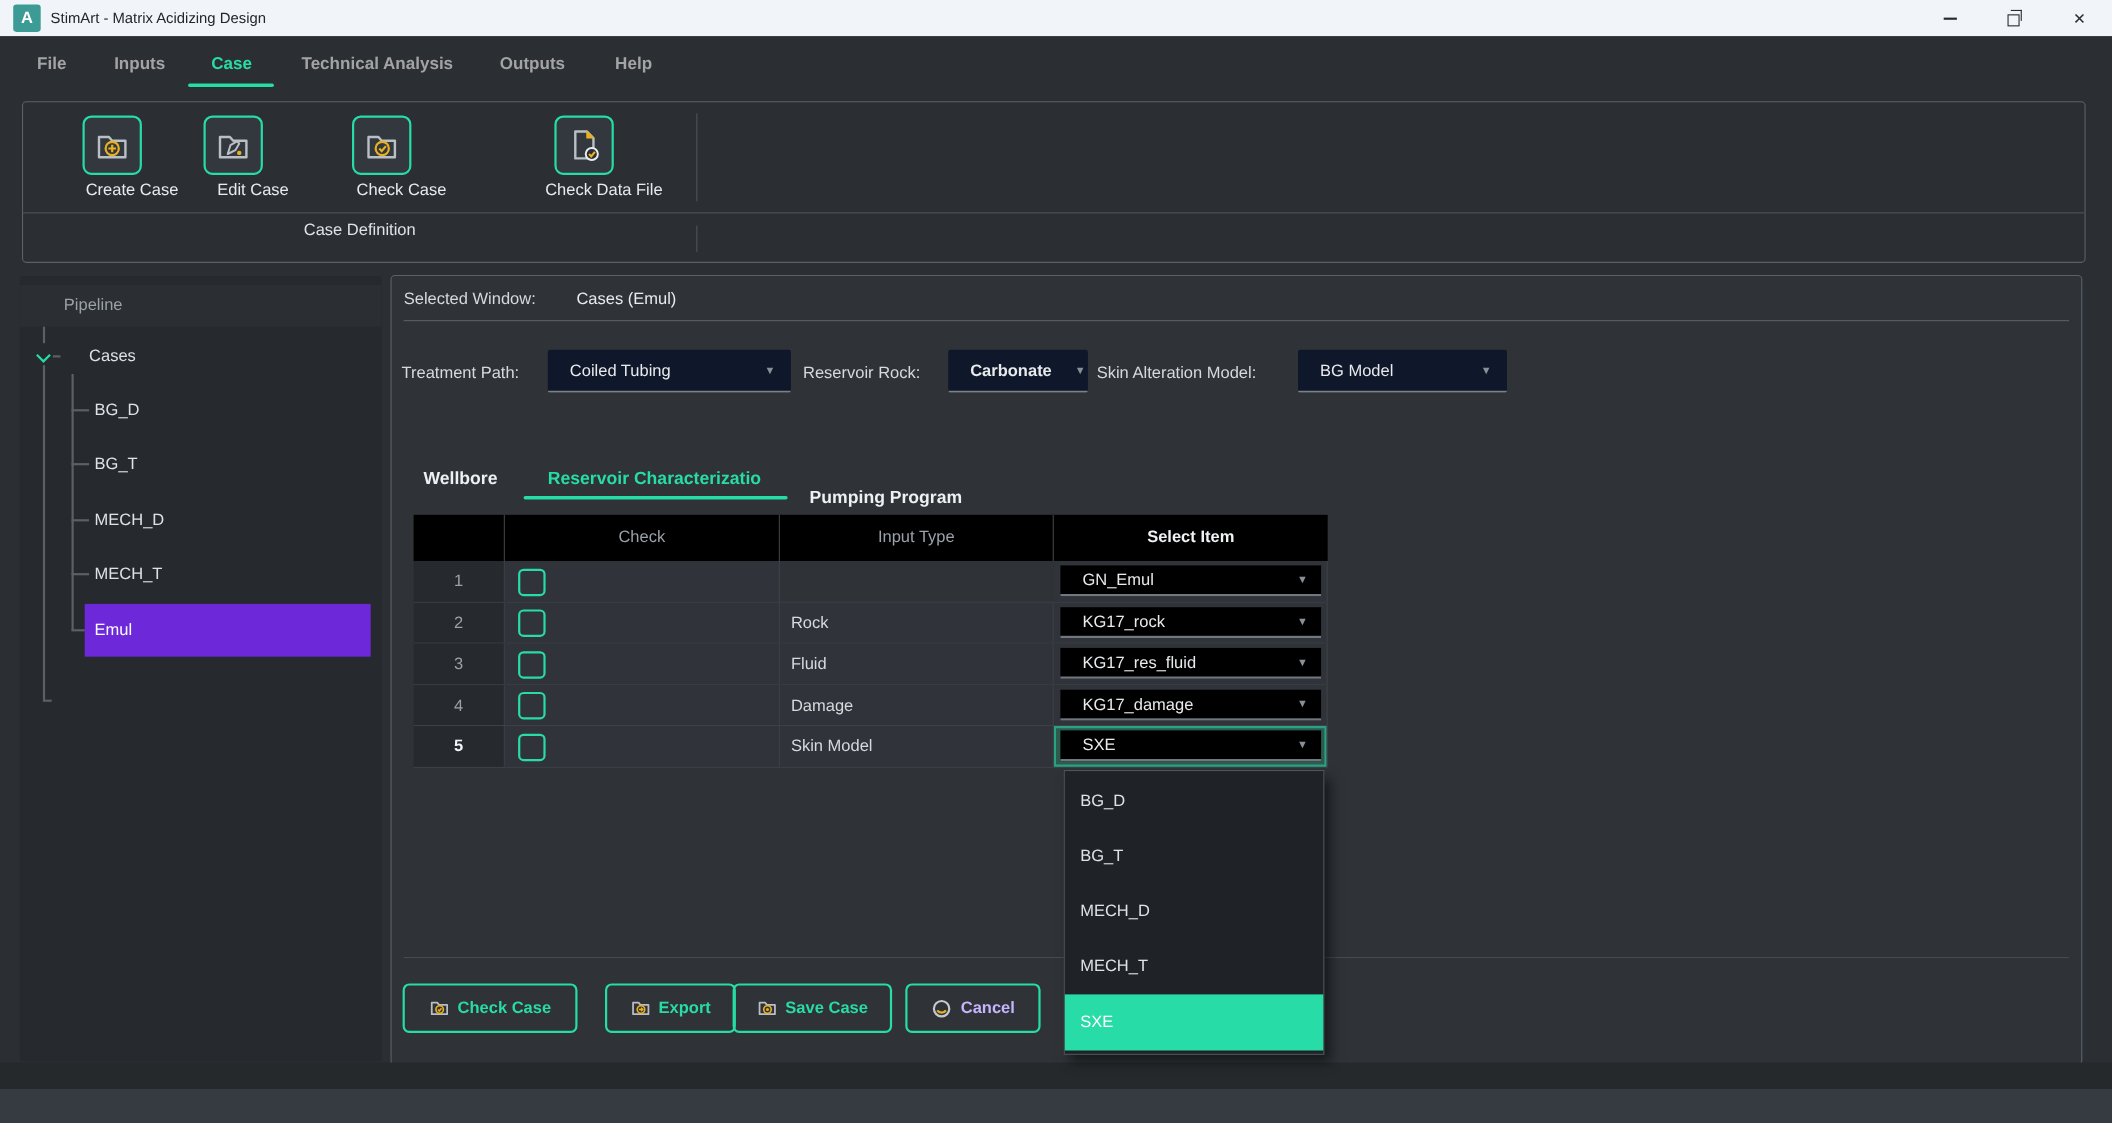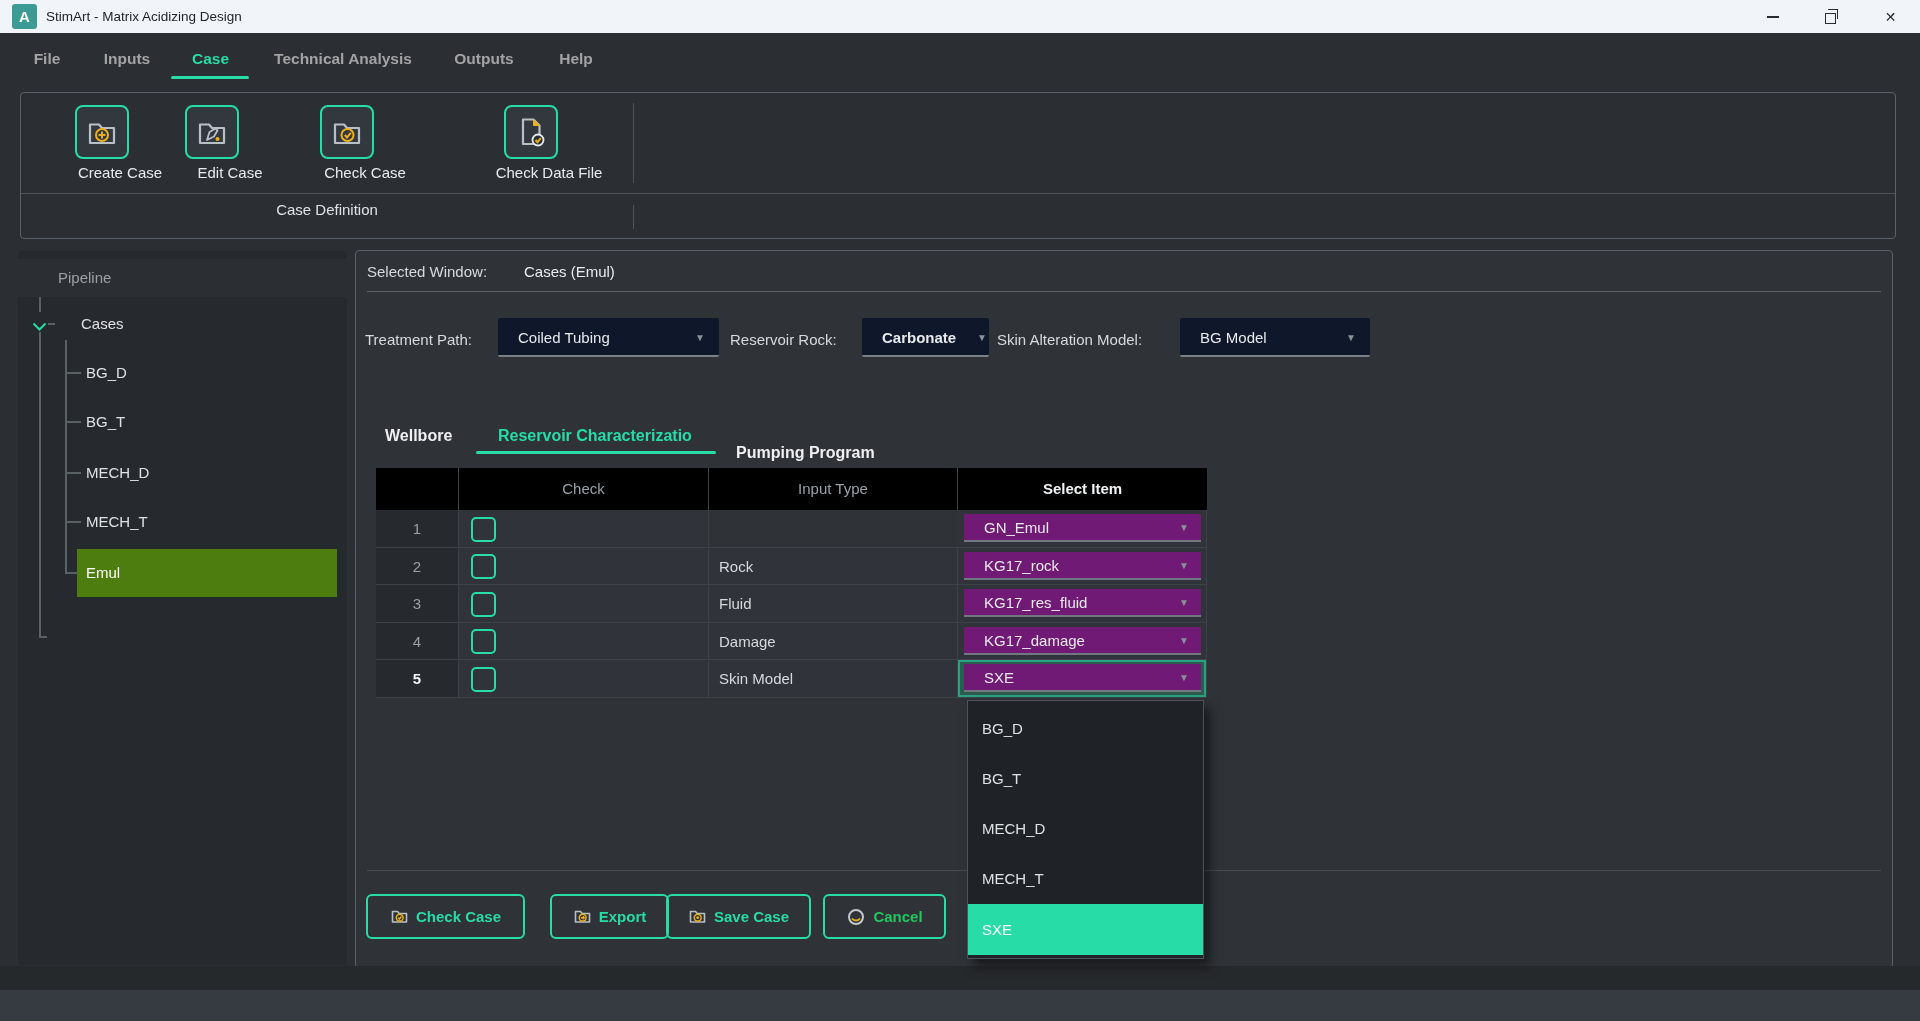--- a/index.html
+++ b/index.html
@@ -41,21 +41,21 @@
 
   
   .leftpanel{left:18px;top:251px;width:329px;height:714px;background:#26292d;border-radius:3px;}
   .pipe-row{position:absolute;left:0;top:8px;width:329px;height:38px;background:#2b2e33;
             line-height:38px;font-size:15px;color:#9aa1a7;padding-left:40px;box-sizing:border-box;}
   .tree-root{position:absolute;left:63px;top:60px;height:26px;line-height:26px;font-size:15px;color:#dfe2e5;}
   .chev{position:absolute;left:14px;top:67px;}
   .chev-dash{position:absolute;left:30px;top:72px;width:7px;height:2px;background:#596066;}
   .tline{position:absolute;background:#596066;}
   .tree-item{position:absolute;left:68px;width:250px;height:26px;line-height:26px;font-size:15px;color:#dfe2e5;}
-  .tree-sel{position:absolute;left:59px;top:298px;width:260px;height:48px;background:#4d7c0f;
+  .tree-sel{position:absolute;left:59px;top:298px;width:260px;height:48px;background:#6d28d9;
             line-height:48px;font-size:15px;color:#fdfefe;padding-left:9px;box-sizing:border-box;}
 
   
   .mainpanel{left:355px;top:250px;width:1536px;height:716px;background:#2f3338;border:1px solid #59616a;border-radius:4px;}
   .sw-label{position:absolute;left:11px;top:12px;font-size:15px;color:#d6dadd;}
   .sw-value{position:absolute;left:168px;top:12px;font-size:15px;color:#e9ecee;}
   .sw-line{position:absolute;left:11px;right:11px;top:40px;height:1px;background:#596169;}
 
   .sel-label{position:absolute;top:80px;font-size:15px;color:#d6dadd;}
   .selbox{position:absolute;top:67px;height:39px;background:#0f172a;border-bottom:2px solid #7a8187;border-radius:2px;
@@ -72,34 +72,34 @@
   .thcell.white{color:#f0f2f4;font-weight:bold;}
   .trow{position:absolute;left:20px;width:831px;border-bottom:1px solid #3c4248;box-sizing:border-box;}
   .td{position:absolute;top:0;height:100%;border-right:1px solid #3c4248;box-sizing:border-box;background:#30343a;}
   .td-num{left:0;width:83px;background:#26292d;color:#9aa1a8;font-size:15px;display:flex;align-items:center;justify-content:center;}
   .td-num.boldnum{color:#f2f4f6;font-weight:bold;}
   .td-check{left:83px;width:250px;}
   .checkbox{position:absolute;left:12px;top:50%;margin-top:-12px;width:21px;height:21px;border:2px solid #27dca6;border-radius:5px;background:transparent;}
   .td-input{left:333px;width:249px;color:#d6dadd;font-size:15px;display:flex;align-items:center;padding-left:10px;box-sizing:border-box;}
   .td-sel{left:582px;width:249px;}
   .td-sel.active{background:#2d5c4f;box-shadow:inset 0 0 0 2px #2ba184;}
-  .cellsel{position:absolute;left:6px;top:4px;width:237px;height:28px;background:#701a75;border-bottom:2px solid #70777e;
+  .cellsel{position:absolute;left:6px;top:4px;width:237px;height:28px;background:#000000;border-bottom:2px solid #70777e;
            color:#e8eaec;font-size:15px;line-height:28px;padding-left:20px;box-sizing:border-box;}
   .cellsel .arr{position:absolute;right:12px;top:0;font-size:10px;color:#8a9097;}
 
   
   .ddlist{position:absolute;left:611px;top:449px;width:237px;height:259px;background:#1f2226;border:1px solid #4d545b;
           box-shadow:6px 7px 10px rgba(0,0,0,0.5);z-index:20;box-sizing:border-box;padding-top:3px;}
   .dditem{height:50px;line-height:50px;padding-left:14px;font-size:15px;color:#dfe3e6;}
   .dditem.hl{height:51px;line-height:51px;background:#27dca6;color:#ffffff;}
 
   .btn-divider{position:absolute;left:11px;right:11px;top:619px;height:1px;background:#454b51;}
   .fbtn{position:absolute;top:643px;height:45px;border:2px solid #27dca6;border-radius:6px;background:transparent;
         display:flex;align-items:center;justify-content:center;gap:7px;font-size:15px;font-weight:bold;color:#27dca6;box-sizing:border-box;}
-  .fbtn.cancel{color:#22c55e;}
+  .fbtn.cancel{color:#c4b5fd;}
 
   .darkstrip{left:0;top:966px;width:1920px;height:24px;background:#26292c;}
   .statusbar{left:0;top:990px;width:1920px;height:31px;background:#363b41;}
 </style>
 </head>
 <body>
 
 <div class="abs titlebar">
   <div class="appicon">A</div>
   <div class="apptitle">StimArt - Matrix Acidizing Design</div>

